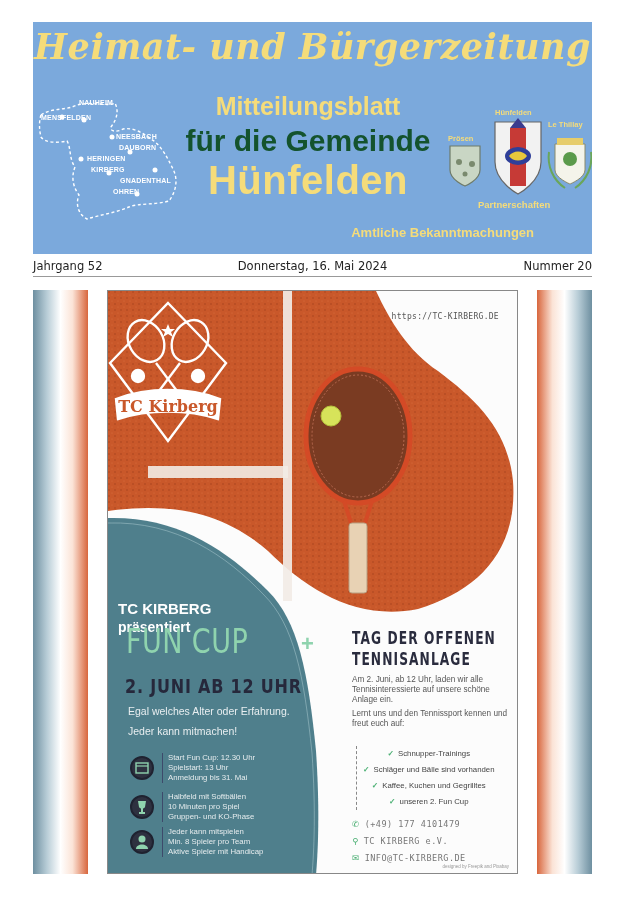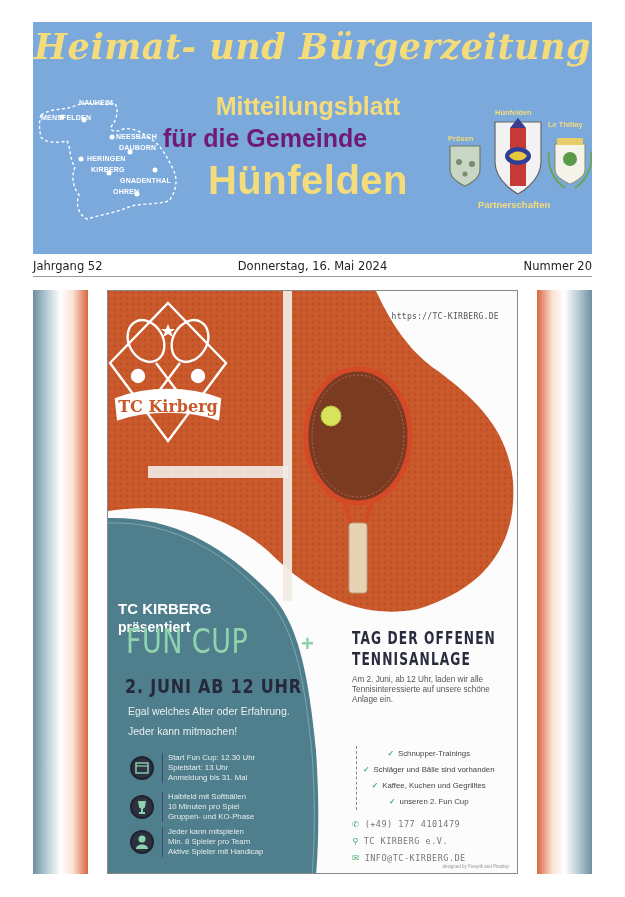--- a/index.html
+++ b/index.html
@@ -3,21 +3,21 @@
 <meta charset="utf-8">
 <style>
   * { box-sizing: border-box; margin: 0; padding: 0; }
   html, body { width: 625px; height: 897px; background: #ffffff; overflow: hidden; }
   body { position: relative; font-family: "Liberation Sans", sans-serif; }
 
   
   .masthead { position: absolute; left: 33px; top: 22px; width: 559px; height: 232px; background: #7ba9dc; overflow: hidden; }
   .mh-script { position: absolute; left: 0; right: 0; top: 4px; text-align: center; font-family: "DejaVu Serif", serif; font-style: italic; font-weight: bold; font-size: 35px; color: #f5dc7a; letter-spacing: 0.5px; }
   .mh-line1 { position: absolute; left: 130px; width: 290px; top: 70px; text-align: center; font-family: "Liberation Sans", sans-serif; font-weight: bold; font-size: 25px; color: #f5dc7a; }
-  .mh-line2 { position: absolute; left: 130px; width: 290px; top: 102px; text-align: left; font-weight: bold; font-size: 25px; color: #701a75; }
+  .mh-line2 { position: absolute; left: 130px; width: 290px; top: 102px; text-align: center; font-weight: bold; font-size: 30px; color: #14532d; }
   .mh-town { position: absolute; left: 130px; width: 290px; top: 136px; text-align: center; font-weight: bold; font-size: 40px; color: #f5dc7a; letter-spacing: 0.5px; }
   .mh-amtl { position: absolute; right: 58px; top: 203px; font-weight: bold; font-size: 13px; color: #f5dc7a; }
 
   .map { position: absolute; left: 2px; top: 75px; width: 150px; height: 130px; }
   .map-label { position: absolute; font-size: 7px; font-weight: bold; color: #ffffff; letter-spacing: 0.2px; white-space: nowrap; }
 
   .crests { position: absolute; left: 412px; top: 82px; width: 147px; height: 100px; }
   .crest-label { position: absolute; font-size: 7.5px; font-weight: bold; color: #f5dc7a; white-space: nowrap; }
   .partner { position: absolute; left: 445px; top: 177px; font-weight: bold; font-size: 9.5px; color: #f5dc7a; }
 
@@ -116,20 +116,21 @@
       <g>
         <path d="M110,40 L140,40 L140,66 C140,74 125,80 125,80 C125,80 110,74 110,66 Z" fill="#f4f4ea" stroke="#8a8a6a" stroke-width="1"></path>
         <rect x="112" y="34" width="26" height="7" fill="#e6cd6a"></rect>
         <circle cx="125" cy="55" r="7" fill="#5a9a4a"></circle>
         <path d="M104,48 C102,62 108,76 120,84" fill="none" stroke="#6aa65a" stroke-width="2"></path>
         <path d="M146,48 C148,62 142,76 130,84" fill="none" stroke="#6aa65a" stroke-width="2"></path>
       </g>
     </svg>
   </div>
   <div class="partner">Partnerschaften</div>
+  <div class="mh-amtl">Amtliche Bekanntmachungen</div>
 </div>
 
 <div class="infobar">
   <span class="left">Jahrgang 52</span>
   <span class="mid">Donnerstag, 16. Mai 2024</span>
   <span class="right">Nummer 20</span>
 </div>
 
 <div class="sidebar-l"></div>
 <div class="sidebar-r"></div>
@@ -224,20 +225,21 @@
     <div class="feat-lines">
       <div>Jeder kann mitspielen</div>
       <div>Min. 8 Spieler pro Team</div>
       <div>Aktive Spieler mit Handicap</div>
     </div>
   </div>
 
   <div class="tag1">TAG DER OFFENEN</div>
   <div class="tag2">TENNISANLAGE</div>
   <div class="para" style="top:384px">Am 2. Juni, ab 12 Uhr, laden wir alle Tennisinteressierte auf unsere schöne Anlage ein.</div>
+  <div class="para" style="top:418px">Lernt uns und den Tennissport kennen und freut euch auf:</div>
 
   <div class="checks">
     <div class="check"><span class="tick">✓</span><span>Schnupper-Trainings</span></div>
     <div class="check"><span class="tick">✓</span><span>Schläger und Bälle sind vorhanden</span></div>
     <div class="check"><span class="tick">✓</span><span>Kaffee, Kuchen und Gegrilltes</span></div>
     <div class="check"><span class="tick">✓</span><span>unseren 2. Fun Cup</span></div>
   </div>
 
   <div class="contact" style="top:528px"><span class="ci">✆</span><span>(+49) 177 4101479</span></div>
   <div class="contact" style="top:545px"><span class="ci">⚲</span><span>TC KIRBERG e.V.</span></div>

